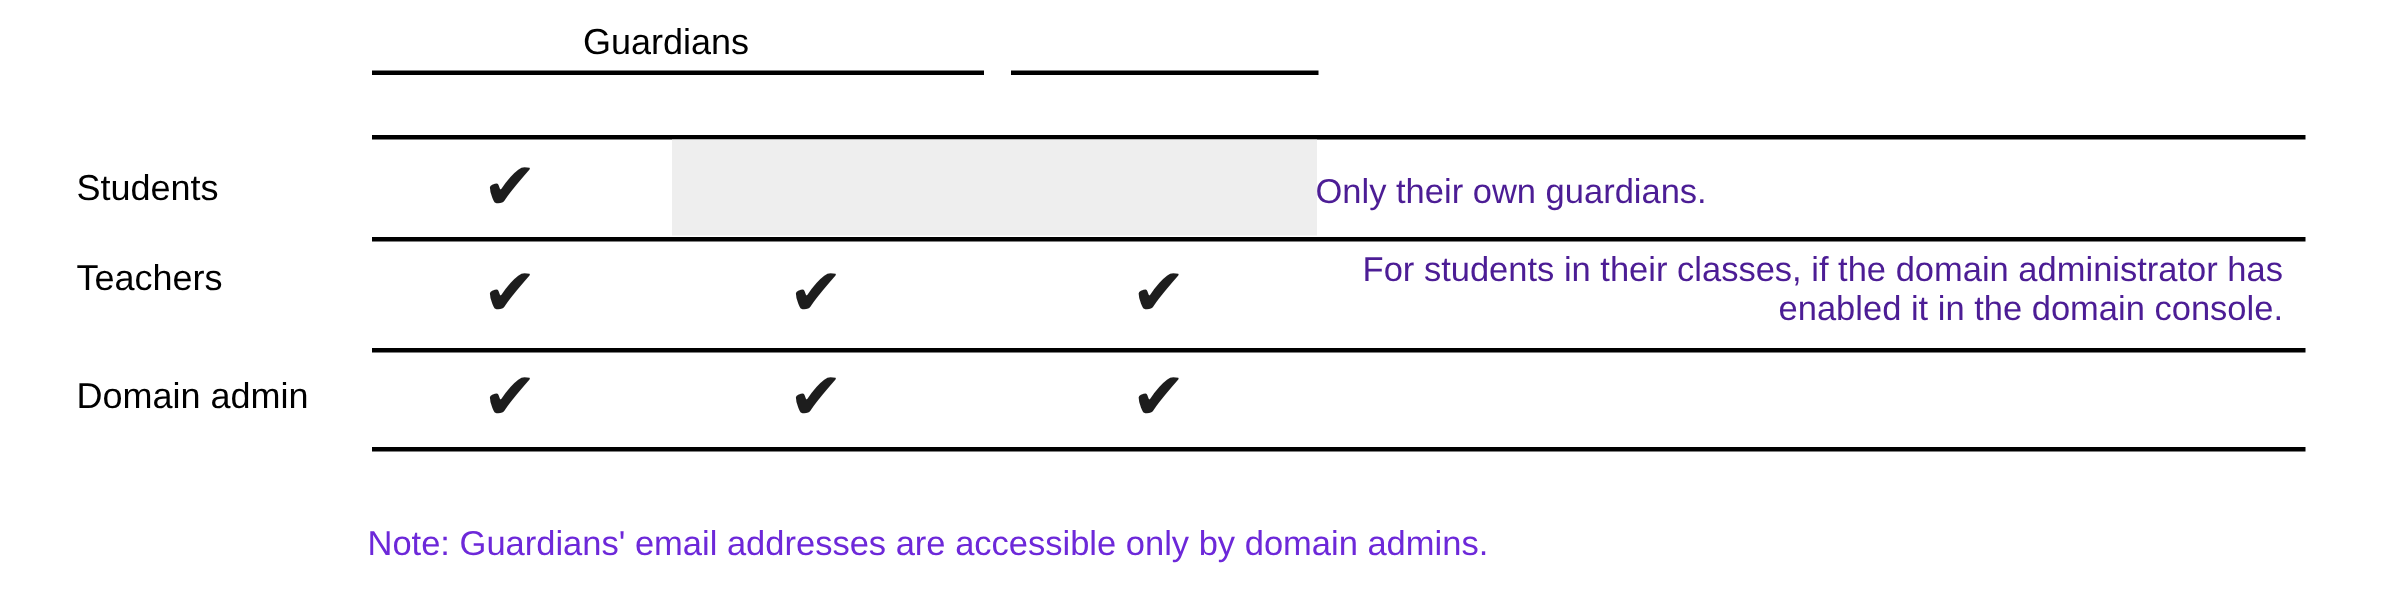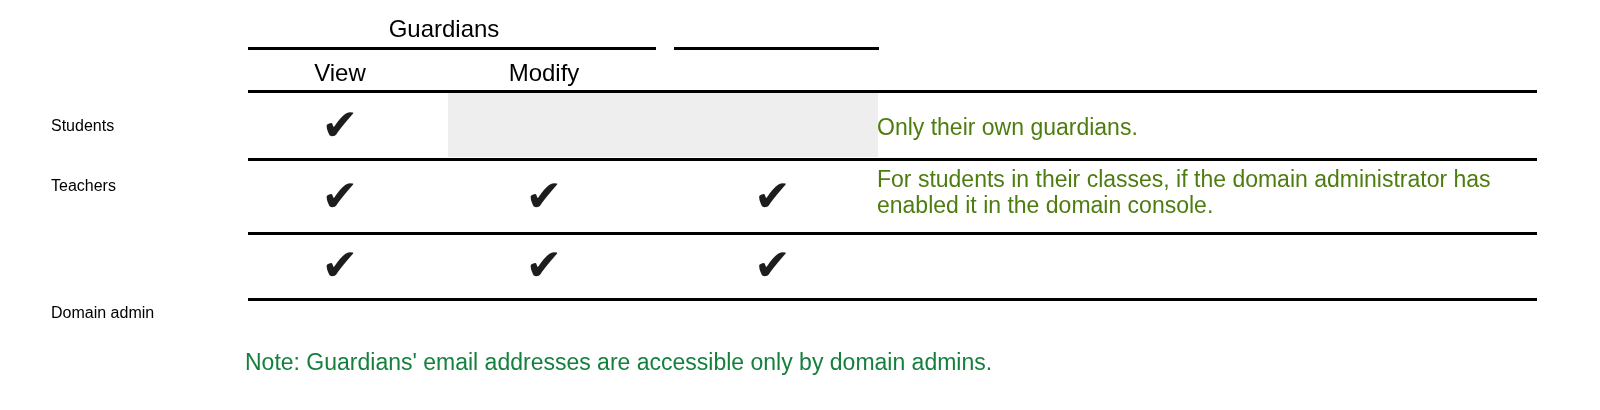--- a/index.html
+++ b/index.html
@@ -33,21 +33,21 @@
     position: absolute;
     top: 59px;
     font-size: 24px;
     line-height: 28px;
     text-align: center;
     color: #000000;
   }
   .role-label {
     position: absolute;
     left: 51px;
-    font-size: 16px;
+    font-size: 24px;
     line-height: 27px;
     color: #000000;
     white-space: nowrap;
   }
   .check {
     position: absolute;
     height: 52px;
     line-height: 52px;
     text-align: center;
     font-size: 44px;
@@ -56,71 +56,69 @@
   }
   .col-view   { left: 240px; width: 200px; }
   .col-modify { left: 440px; width: 208px; }
   .col-inv    { left: 670px; width: 205px; }
   .note {
     position: absolute;
     left: 877px;
     width: 645px;
     font-size: 23px;
     line-height: 26px;
-    color: #4d7c0f;
+    color: #4c1d95;
   }
   .shaded {
     position: absolute;
     left: 448px;
     top: 93px;
     width: 430px;
     height: 64px;
     background: #eeeeee;
   }
   .footnote {
     position: absolute;
     left: 245px;
     top: 349px;
     font-size: 23px;
     line-height: 27px;
-    color: #15803d;
+    color: #6d28d9;
     white-space: nowrap;
   }
 </style>
 </head>
 <body>
 
 <div class="page">
 
   <div class="group-label" style="left:240px; width:408px;">Guardians</div>
 
   <div class="hline" style="left:248px; top:47px; width:408px;"></div>
   <div class="hline" style="left:674px; top:47px; width:205px;"></div>
 
-  <div class="sub-label col-view">View</div>
-  <div class="sub-label col-modify">Modify</div>
 
   <div class="hline" style="left:248px; top:90px; width:1289px;"></div>
 
   <div class="shaded"></div>
   <div class="role-label" style="top:112px;">Students</div>
   <div class="check col-view" style="top:99px;">✔</div>
   <div class="check col-modify" style="top:99px;"></div>
   <div class="check col-inv" style="top:99px;"></div>
   <div class="note" style="top:114px;">Only their own guardians.</div>
   <div class="hline" style="left:248px; top:158px; width:1289px;"></div>
 
   <div class="role-label" style="top:172px;">Teachers</div>
   <div class="check col-view" style="top:170px;">✔</div>
   <div class="check col-modify" style="top:170px;">✔</div>
   <div class="check col-inv" style="top:170px;">✔</div>
-  <div class="note" style="top:166px;">For students in their classes, if the domain administrator has enabled it in the domain console.</div>
+  <div class="note" style="top:166px;text-align:right;">For students in their classes, if the domain administrator has enabled it in the domain console.</div>
   <div class="hline" style="left:248px; top:232px; width:1289px;"></div>
 
-  <div class="role-label" style="top:251px;margin-top:48px;">Domain admin</div>
+  <div class="role-label" style="top:251px;">Domain admin</div>
   <div class="check col-view" style="top:239px;">✔</div>
   <div class="check col-modify" style="top:239px;">✔</div>
   <div class="check col-inv" style="top:239px;">✔</div>
   <div class="hline" style="left:248px; top:298px; width:1289px;"></div>
 
   <div class="footnote">Note: Guardians' email addresses are accessible only by domain admins.</div>
 
 </div>
 
 </body></html>

